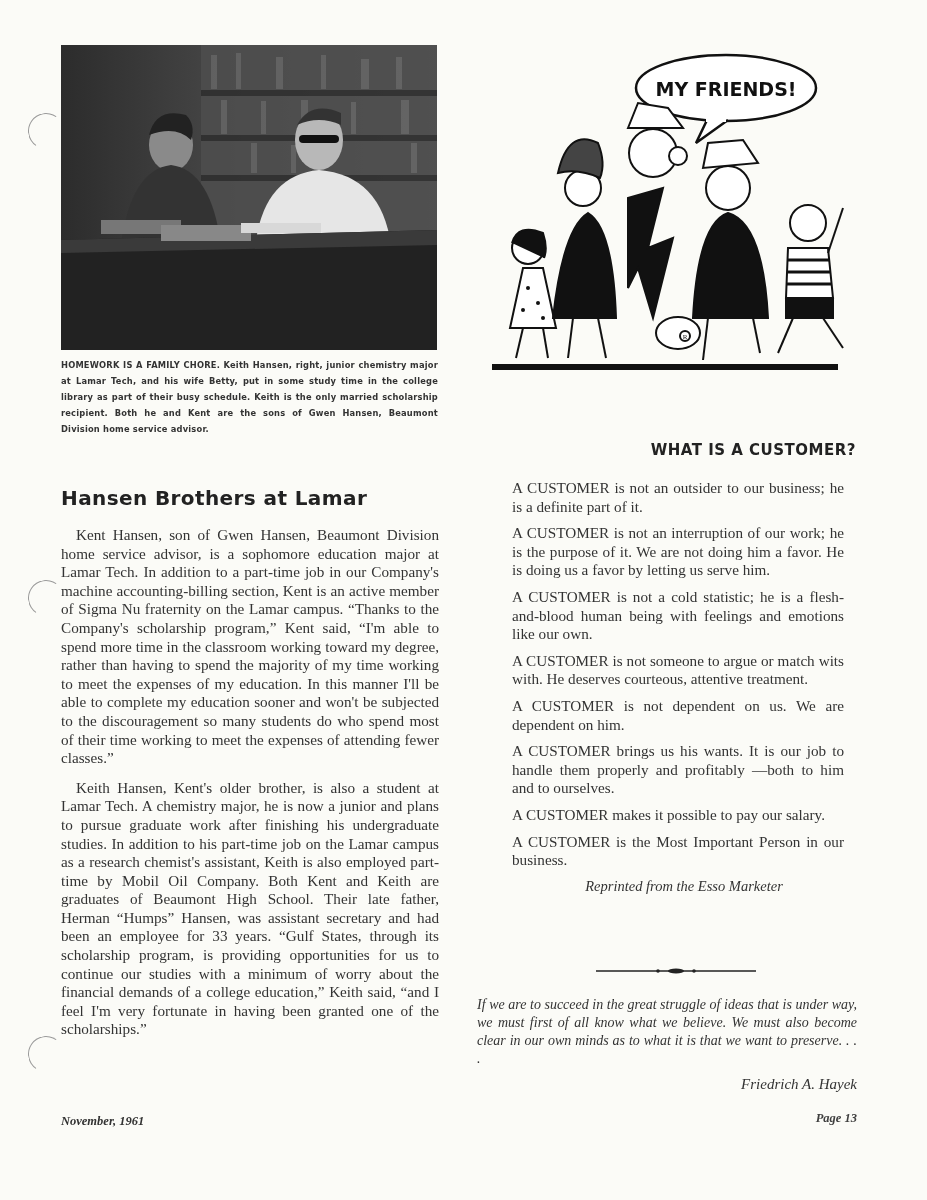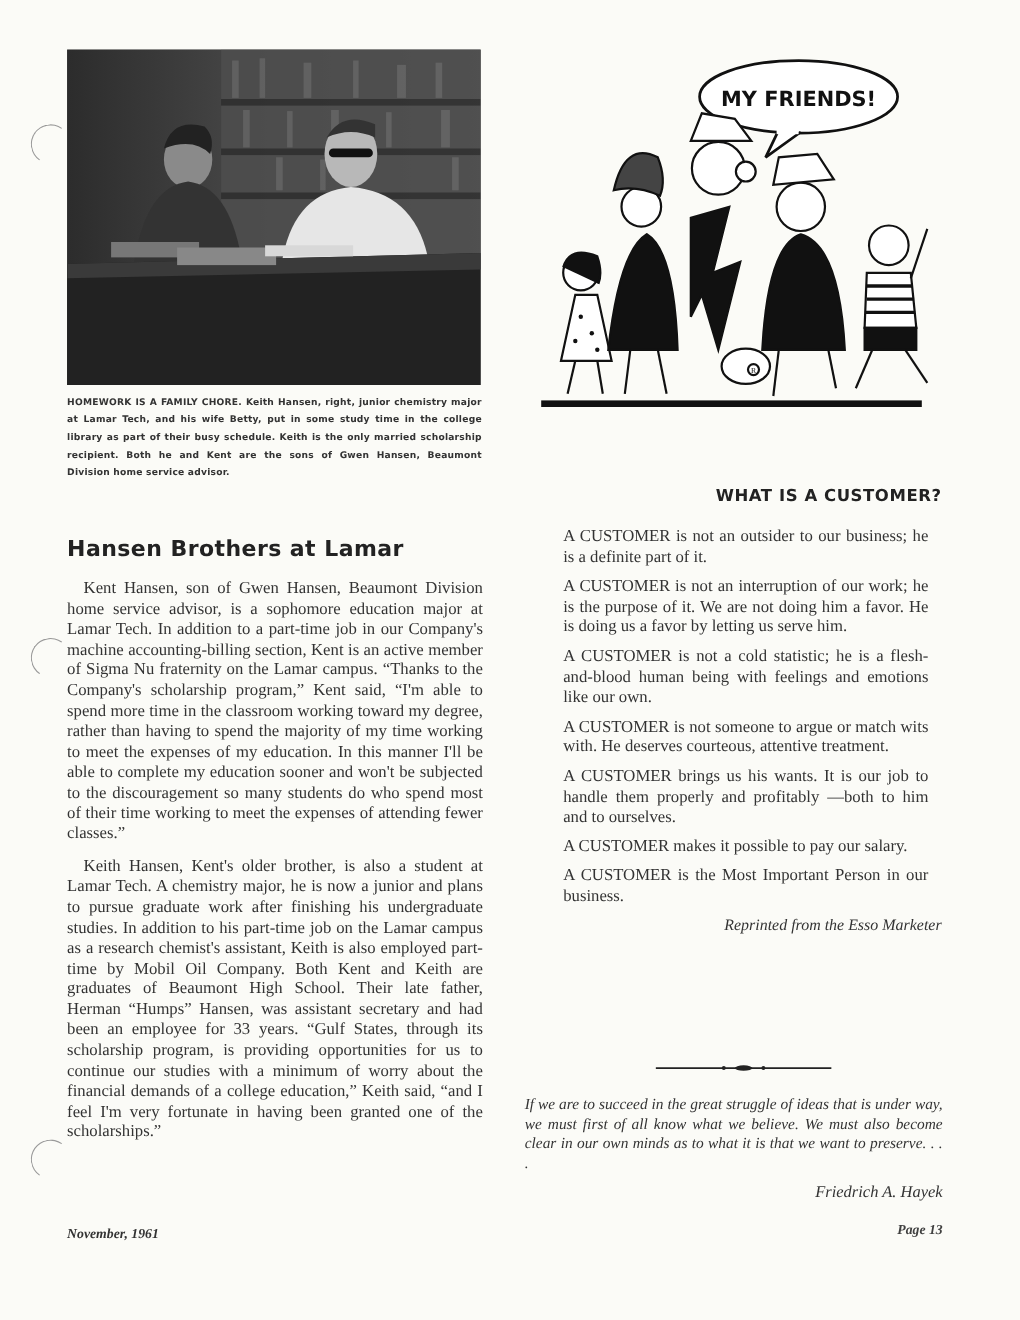--- a/index.html
+++ b/index.html
@@ -39,21 +39,21 @@
   }
   .body-text p { margin:0 0 11px 0; text-indent:15px; }
   .right-col { position:absolute; left:512px; top:441px; width:344px; }
   h2.wc {
     font-family:"DejaVu Sans", sans-serif; font-size:15px; font-weight:bold;
     text-align:right; margin:0 0 20px 0; color:#222; letter-spacing:0.5px;
   }
   .right-col .body-text p { text-indent:0; margin:0 12px 8px 0; }
   .reprint {
     font-family:"Liberation Serif", serif; font-style:italic; font-size:14.5px;
-    text-align:right; margin-top:7px; color:#333;
+    text-align:center; margin-top:7px; color:#333;
   }
   .ornament {
     position:absolute; left:596px; top:966px; width:160px; height:10px;
   }
   .quote {
     position:absolute; left:477px; top:996px; width:380px;
     font-family:"Liberation Serif", serif; font-style:italic; font-size:14px;
     line-height:18px; text-align:justify; color:#333;
   }
   .author {
@@ -215,20 +215,21 @@
   </div>
 </div>
 
 <div class="right-col">
   <h2 class="wc">WHAT IS A CUSTOMER?</h2>
   <div class="body-text">
     <p>A CUSTOMER is not an outsider to our business; he is a definite part of it.</p>
     <p>A CUSTOMER is not an interruption of our work; he is the purpose of it. We are not doing him a favor. He is doing us a favor by letting us serve him.</p>
     <p>A CUSTOMER is not a cold statistic; he is a flesh-and-blood human being with feelings and emotions like our own.</p>
     <p>A CUSTOMER is not someone to argue or match wits with. He deserves courteous, attentive treatment.</p>
+    <p>A CUSTOMER is not dependent on us. We are dependent on him.</p>
     <p>A CUSTOMER brings us his wants. It is our job to handle them properly and profitably —both to him and to ourselves.</p>
     <p>A CUSTOMER makes it possible to pay our salary.</p>
     <p>A CUSTOMER is the Most Important Person in our business.</p>
   </div>
   <div class="reprint">Reprinted from the Esso Marketer</div>
 </div>
 
 <svg class="ornament" viewBox="0 0 160 10">
   <line x1="0" y1="5" x2="160" y2="5" stroke="#222" stroke-width="1.5"></line>
   <ellipse cx="80" cy="5" rx="8" ry="2.5" fill="#222"></ellipse>

